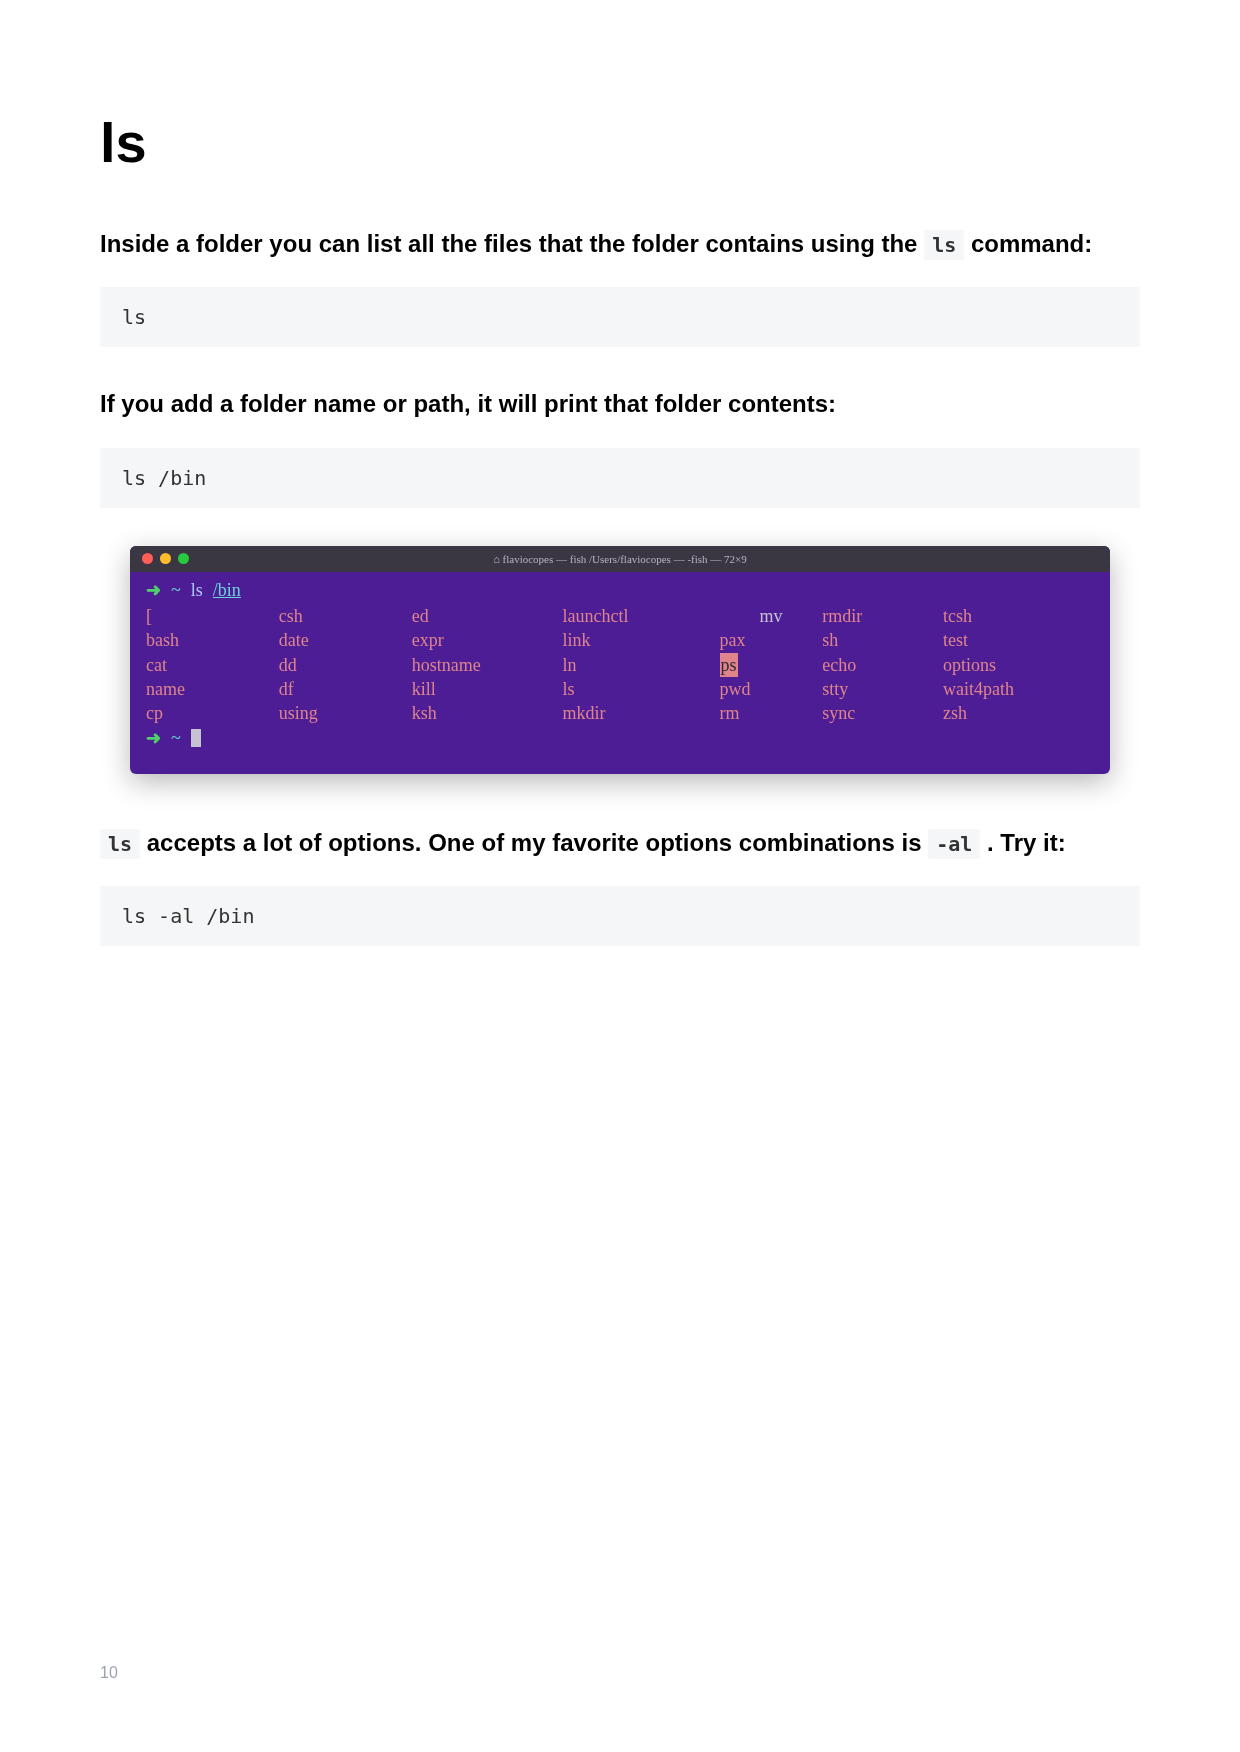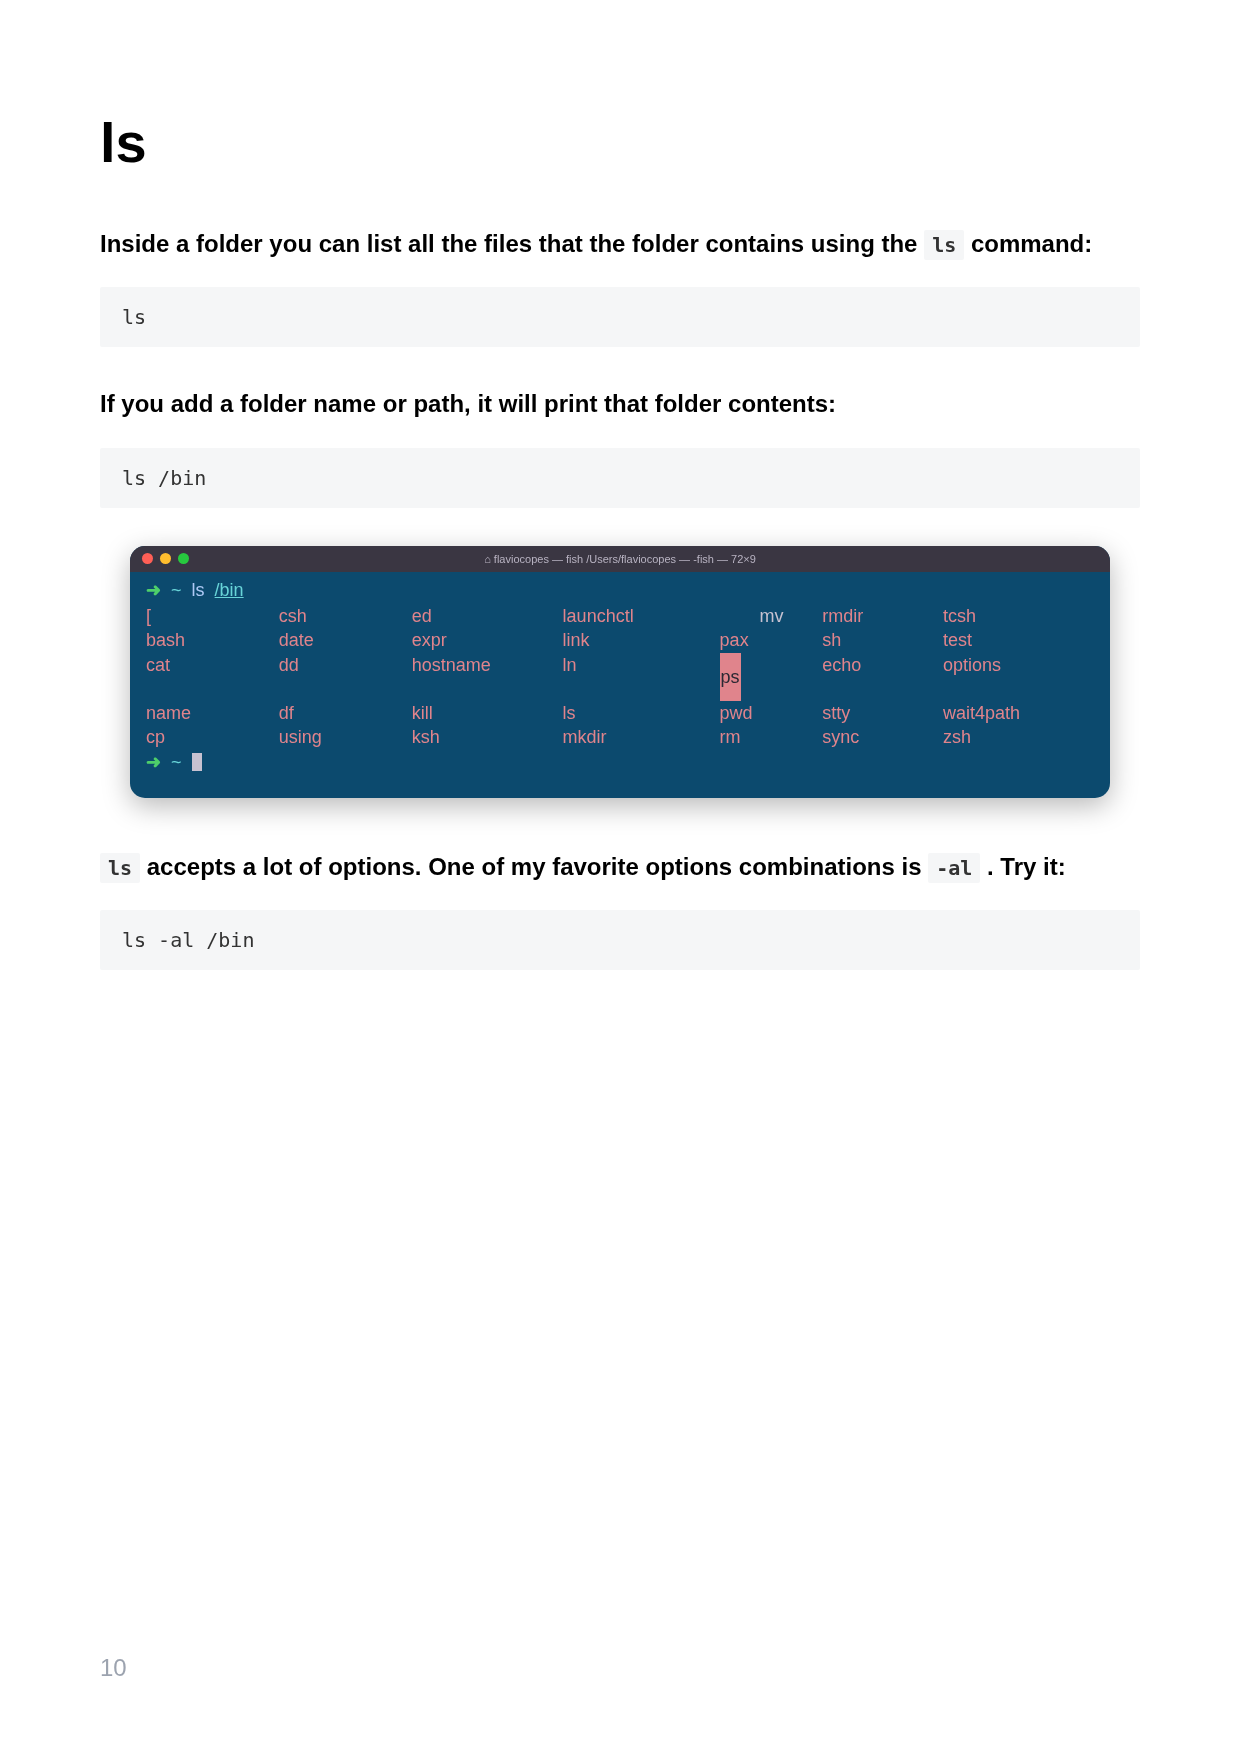--- a/index.html
+++ b/index.html
@@ -44,25 +44,25 @@
       font-size: 20px;
       color: #333;
       margin-bottom: 38px;
       border-radius: 2px;
     }
     .terminal-wrap {
       padding: 0 30px;
       margin-bottom: 50px;
     }
     .terminal {
-      background: #0c4a6e;
-      border-radius: 15px;
+      background: #4c1d95;
+      border-radius: 6px;
       box-shadow: 0 8px 28px rgba(0,0,0,0.28);
       overflow: hidden;
-      font-family: Liberation Sans, sans-serif;
+      font-family: Liberation Serif, serif;
     }
     .term-titlebar {
       height: 26px;
       background: #3a3642;
       display: flex;
       align-items: center;
       position: relative;
     }
     .dots {
       display: flex;
@@ -128,27 +128,27 @@
       white-space: nowrap;
     }
     .term-grid span.dim {
       color: #c7c2d1;
       margin-left: 40px;
     }
     .term-grid span.hl {
       background: #e0848c;
       color: #2b2833;
       display: inline-block;
-      padding: 12px 1px;
+      padding: 0 1px;
     }
     .page-number {
       position: absolute;
       bottom: 70px;
       left: 100px;
-      font-size: 24px;
+      font-size: 16px;
       color: #9ca3af;
     }
   </style>
 </head>
 <body>
 
 <h1>ls</h1>
 
 <p class="para">
   <span>Inside a folder you can list all the files that the folder contains using the </span>

